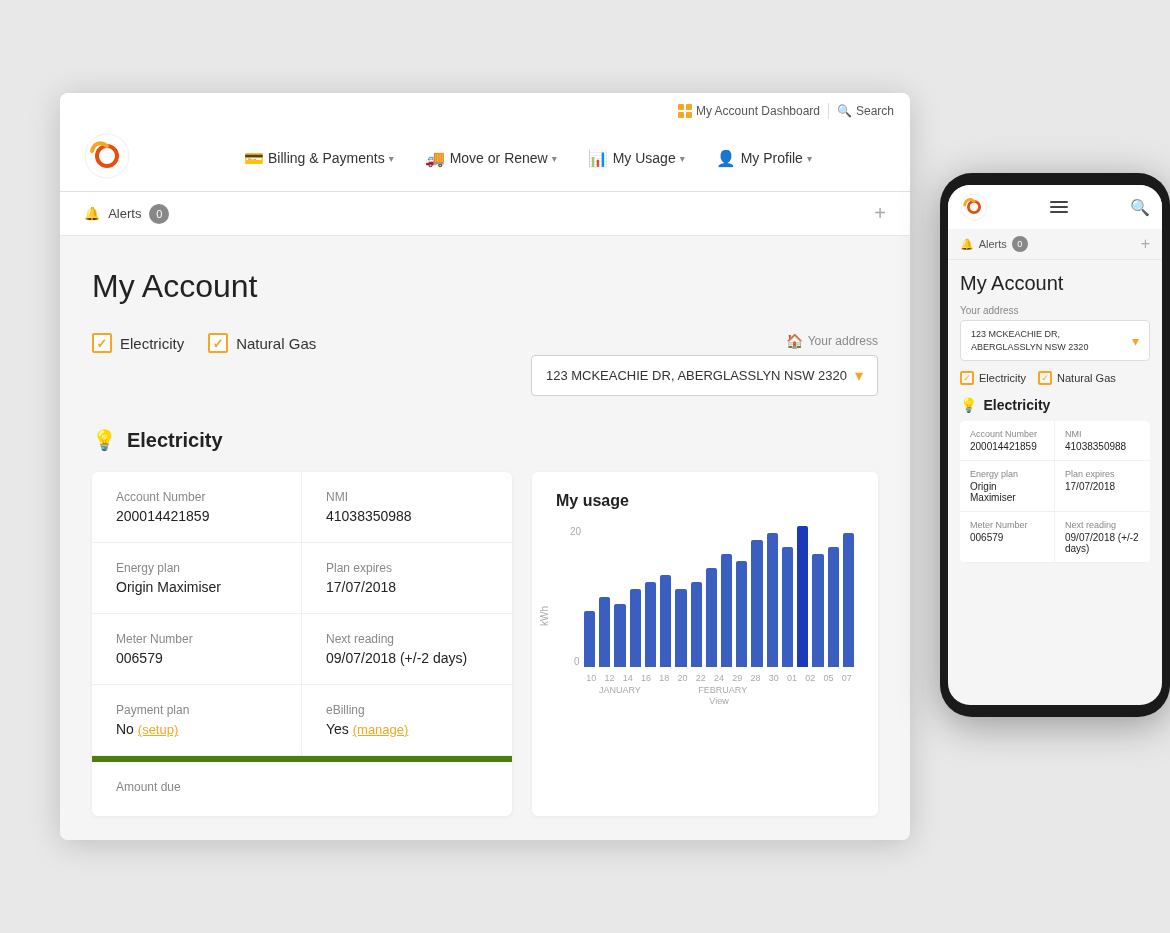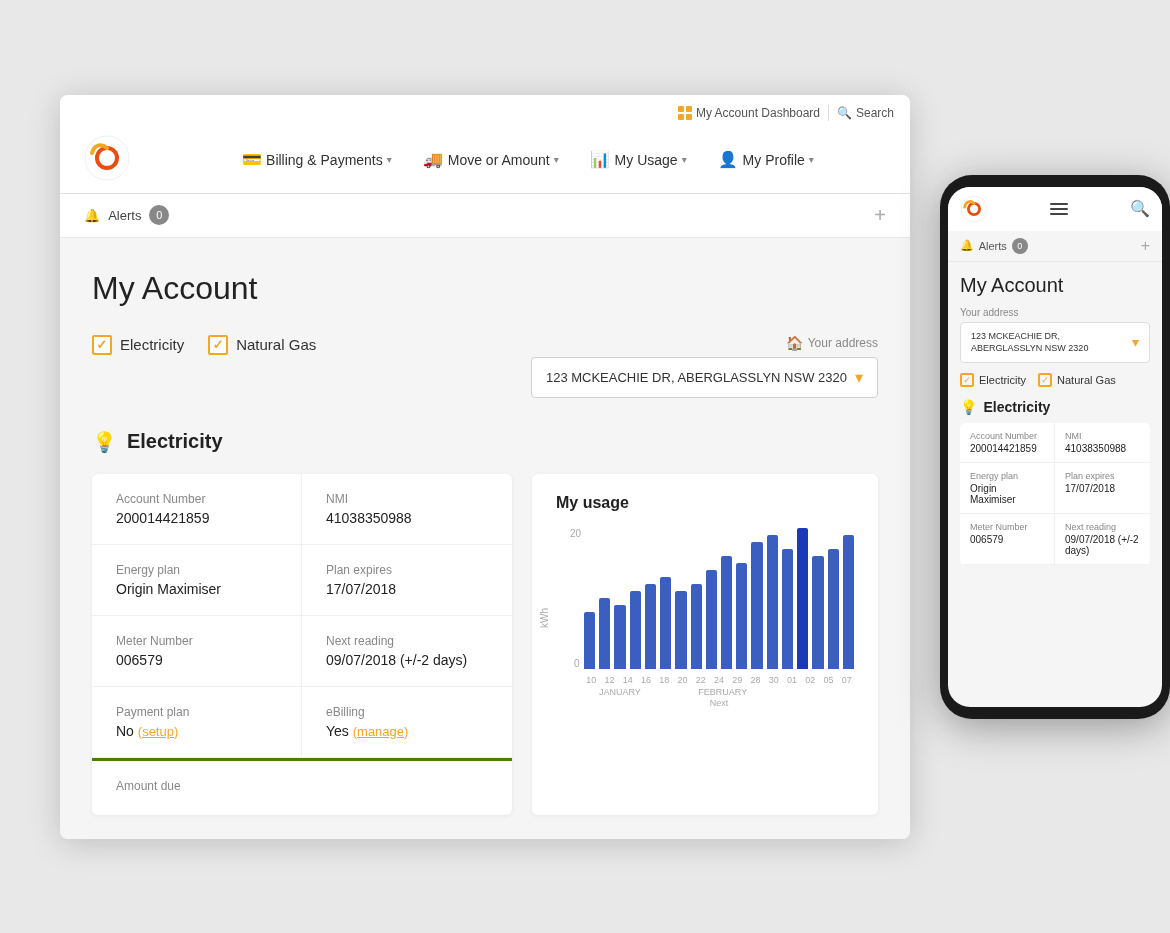--- a/index.html
+++ b/index.html
@@ -293,21 +293,21 @@
     }
 
     .detail-value a {
       color: #f5a623;
       text-decoration: underline;
       font-size: 13px;
     }
 
     .amount-due-cell {
       padding: 18px 24px;
-      border-top: 3px solid #4d7c0f;
+      border-top: 6px solid #4d7c0f;
     }
 
     
     .usage-card {
       background: #fff;
       border-radius: 6px;
       padding: 20px 24px;
       flex: 1;
       box-shadow: 0 1px 4px rgba(0,0,0,0.06);
     }
@@ -621,21 +621,21 @@
           </svg>
         </div>
         <div class="nav-links">
           <div class="nav-link">
             <span class="nav-icon nav-billing-icon">💳</span>
             <span>Billing &amp; Payments</span>
             <span class="chevron-down">▾</span>
           </div>
           <div class="nav-link">
             <span class="nav-icon nav-move-icon">🚚</span>
-            <span>Move or Amount</span>
+            <span>Move or Renew</span>
             <span class="chevron-down">▾</span>
           </div>
           <div class="nav-link">
             <span class="nav-icon nav-usage-icon">📊</span>
             <span>My Usage</span>
             <span class="chevron-down">▾</span>
           </div>
           <div class="nav-link">
             <span class="nav-icon nav-profile-icon">👤</span>
             <span>My Profile</span>
@@ -796,21 +796,21 @@
                   <span class="x-label">30</span>
                   <span class="x-label">01</span>
                   <span class="x-label">02</span>
                   <span class="x-label">05</span>
                   <span class="x-label">07</span>
                 </div>
               <div style="padding-left:28px; font-size:9px; color:#aaa; margin-top:2px;">
                 &nbsp;&nbsp;&nbsp;&nbsp;&nbsp;&nbsp;JANUARY&nbsp;&nbsp;&nbsp;&nbsp;&nbsp;&nbsp;&nbsp;&nbsp;&nbsp;&nbsp;&nbsp;&nbsp;&nbsp;&nbsp;&nbsp;&nbsp;&nbsp;&nbsp;&nbsp;&nbsp;&nbsp;&nbsp;&nbsp;FEBRUARY
               </div>
               <div style="padding-left:28px; font-size:9px; color:#aaa; margin-top:1px; text-align:center;">
-                Next
+                View
               </div>
             </div>
           </div>
 
         </div>
 
       </div>
     </div>
   </div>
 

